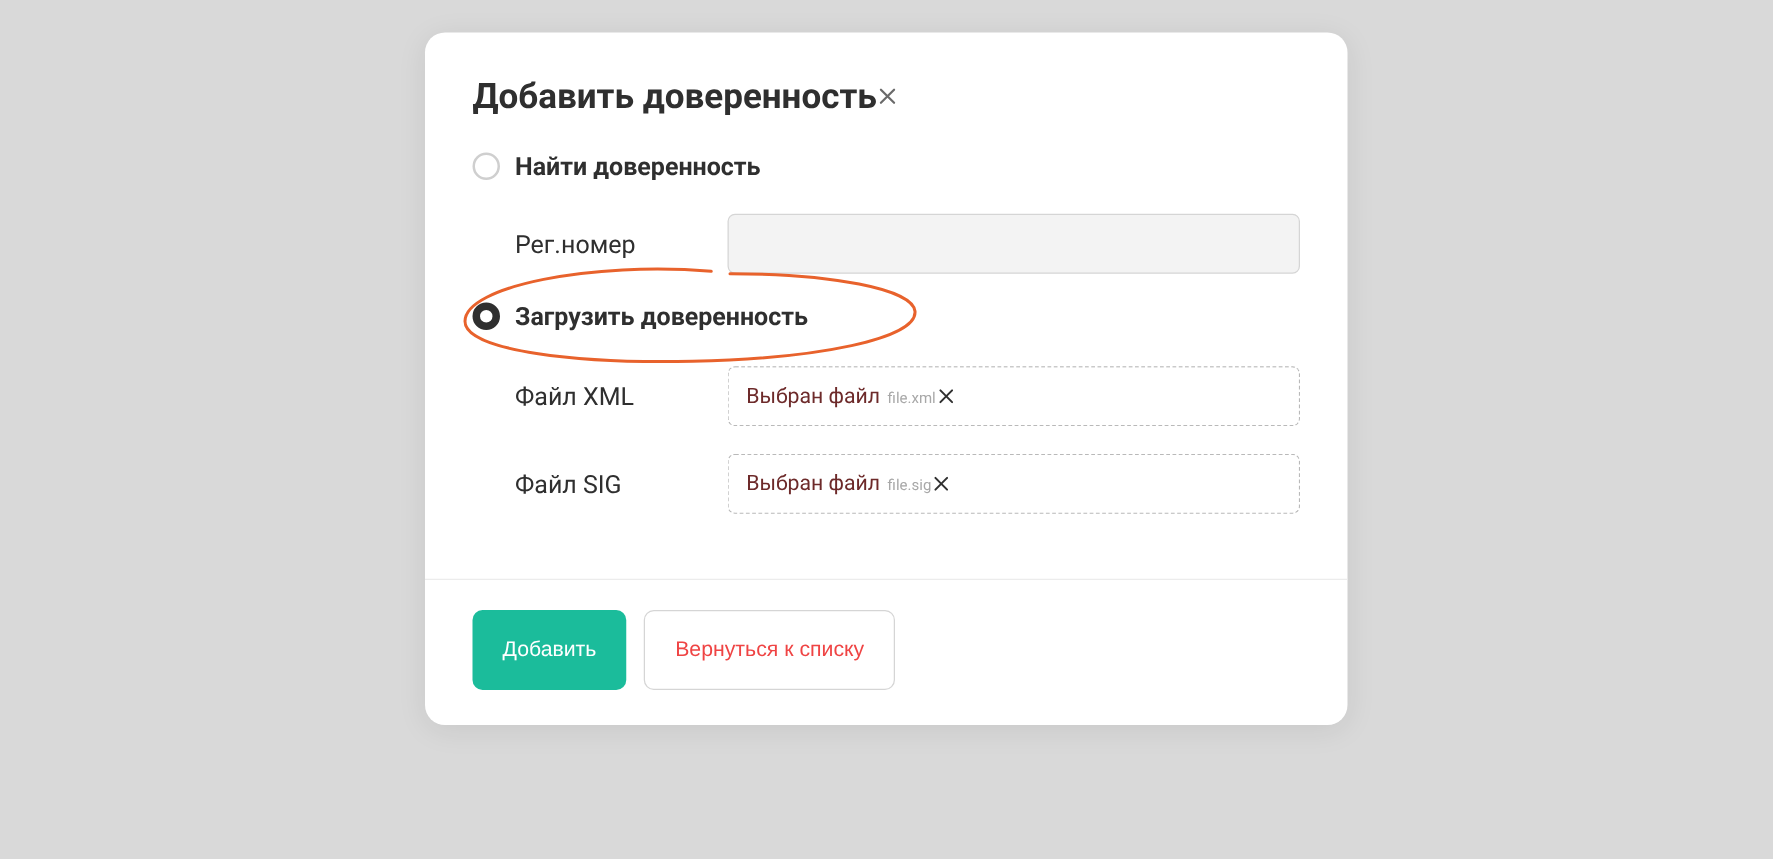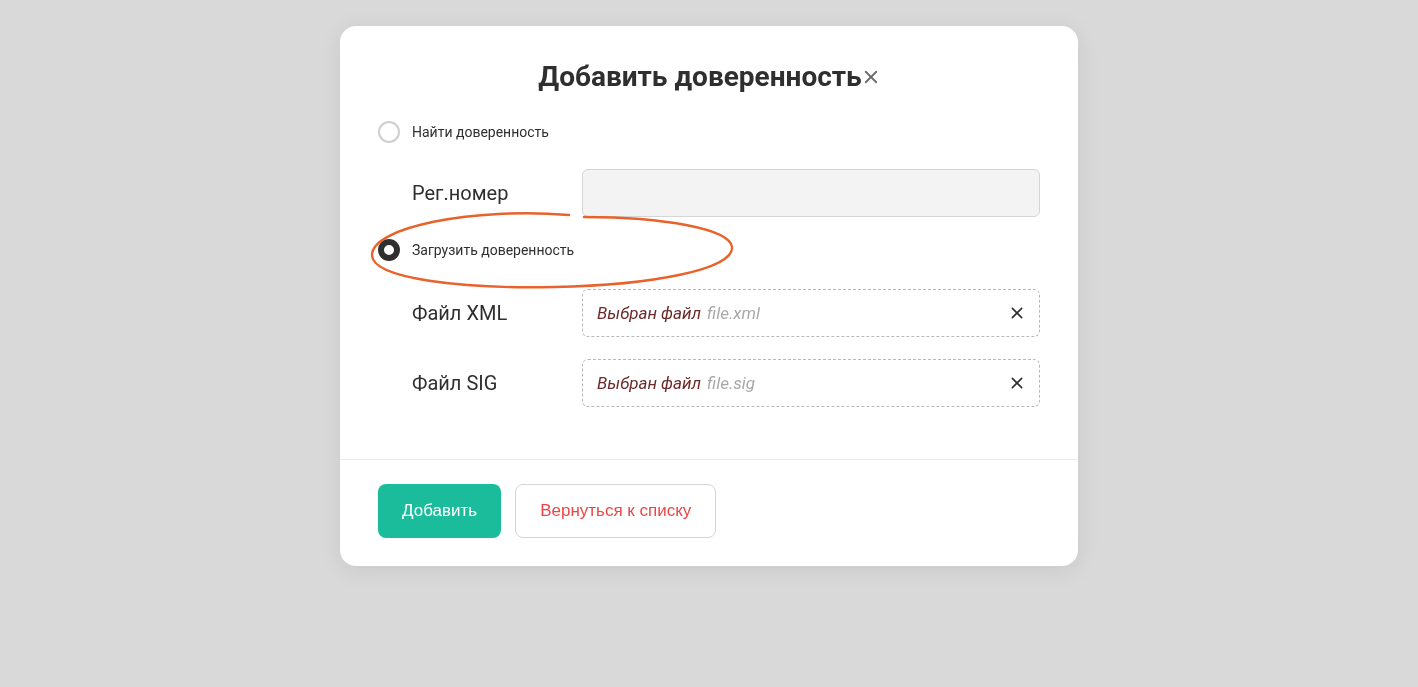--- a/index.html
+++ b/index.html
@@ -20,21 +20,21 @@
     .modal {
       background: #ffffff;
       width: 738px;
       border-radius: 16px;
       box-shadow: 0 4px 24px rgba(0,0,0,0.08);
       overflow: hidden;
     }
     .modal-header {
       display: flex;
       align-items: center;
-      justify-content: center;
+      justify-content: flex-start;
       padding: 34px 38px 10px 38px;
     }
     .modal-title {
       font-size: 28px;
       font-weight: 700;
       color: #2f2f2f;
     }
     .close-btn {
       cursor: pointer;
       color: #6b6b6b;
@@ -68,22 +68,23 @@
       align-items: center;
       justify-content: center;
       flex-shrink: 0;
     }
     .radio.checked {
       border: 6px solid #2f2f2f;
       width: 22px;
       height: 22px;
     }
     .radio-label {
-      font-size: 14px;
-      color: #2f2f2f;
+      font-size: 20px;
+      color: #2f2f2f;
+      font-weight: bold;
     }
     .field-row {
       display: flex;
       align-items: center;
       padding-left: 34px;
       margin-bottom: 22px;
     }
     .field-label {
       width: 170px;
       font-size: 20px;
@@ -108,53 +109,51 @@
     .file-box {
       flex: 1;
       height: 48px;
       border: 1px dashed #b9b9b9;
       border-radius: 6px;
       background: #ffffff;
       display: flex;
       align-items: center;
       padding: 0 14px;
       cursor: pointer;
-      justify-content: space-between;
-      font-style: italic;
     }
     .file-text {
       display: flex;
       gap: 6px;
       align-items: baseline;
     }
     .file-prefix {
       font-size: 17px;
       color: #6d2a2a;
     }
     .file-name {
-      font-size: 17px;
+      font-size: 12px;
       color: #a8a8a8;
     }
     .file-clear {
       color: #2f2f2f;
       display: flex;
       align-items: center;
     }
     .file-clear svg {
       width: 16px;
       height: 16px;
     }
     .modal-footer {
       border-top: 1px solid #ececec;
       padding: 24px 38px 28px 38px;
       display: flex;
       gap: 14px;
     }
     .btn {
-      height: 54px;
+      height: 64px;
       border-radius: 8px;
       font-size: 17px;
       padding: 0 24px;
       cursor: pointer;
       border: none;
       display: inline-flex;
       align-items: center;
       justify-content: center;
     }
     .btn-primary {

